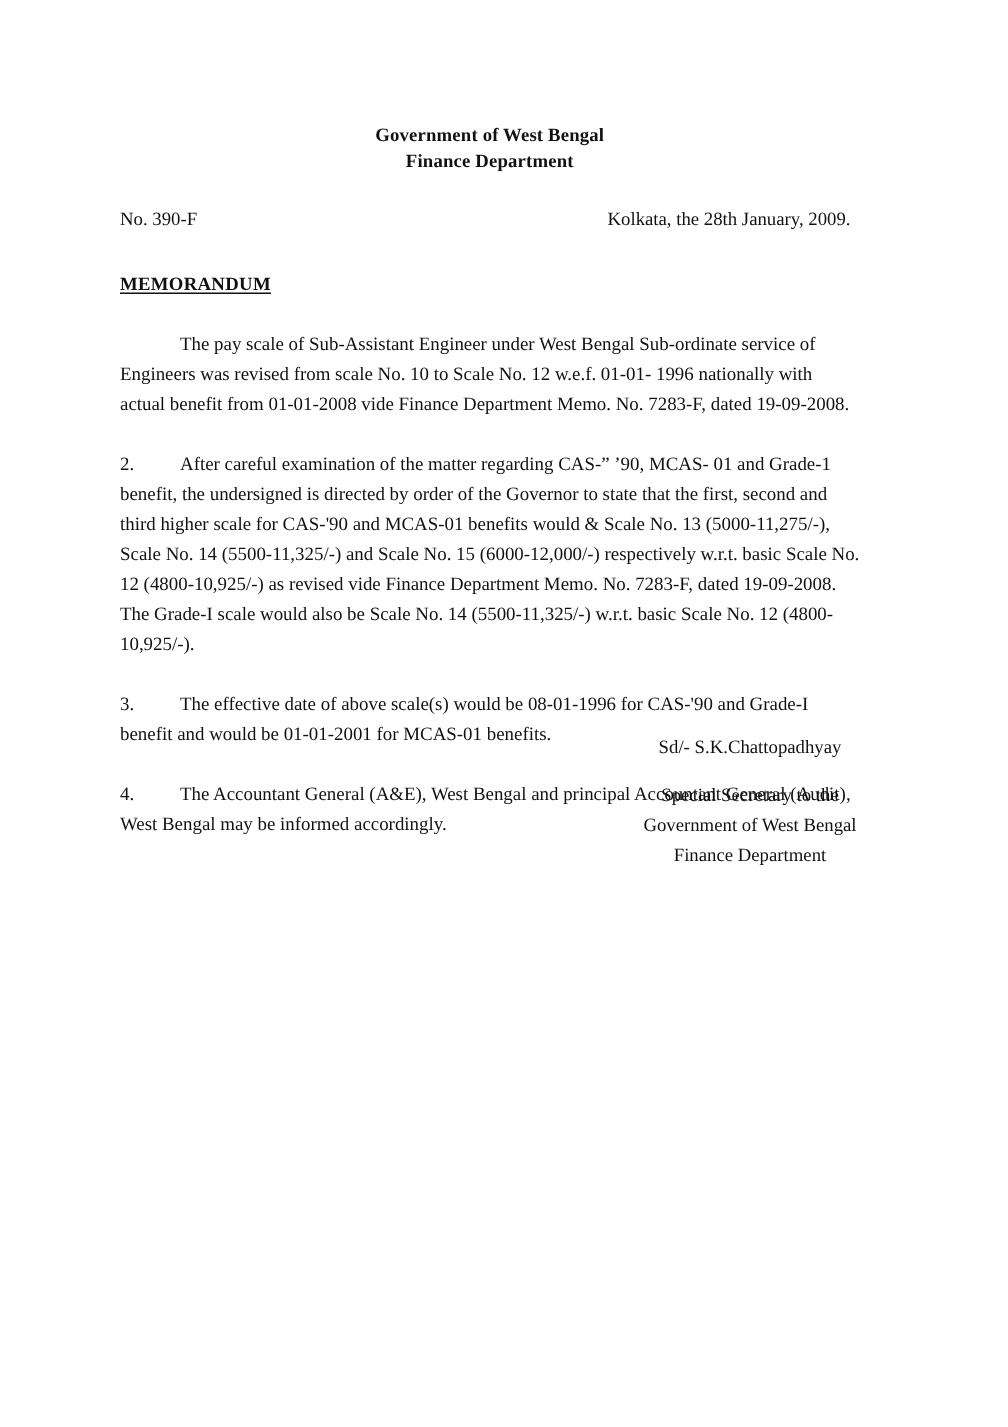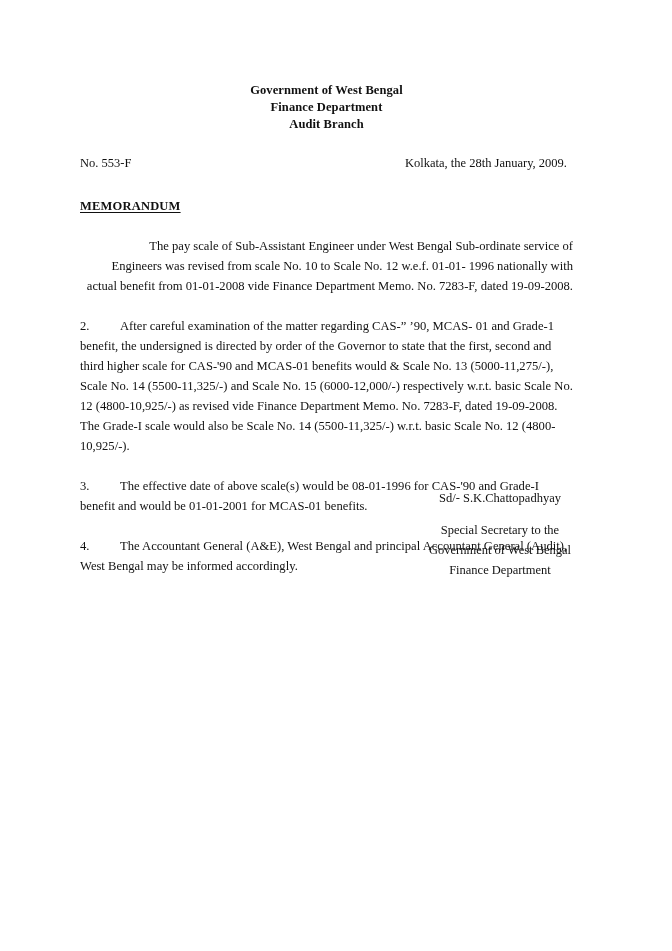--- a/index.html
+++ b/index.html
@@ -82,21 +82,20 @@
   }
   .para {
     font-size: 12.6px;
     line-height: 20px;
     text-align: left;
     margin: 0 0 20px 0;
   }
   .para:last-child { margin-bottom: 0; }
   .para.lead {
     text-indent: 40px;
-    text-align: right;
   }
   .para .num {
     display: inline-block;
     width: 40px;
   }
 
   
   .signature {
     position: absolute;
     left: 400px;
@@ -116,25 +115,24 @@
 </style>
 </head>
 <body>
 
 <div class="page">
   <div class="content">
 
     <div class="letterhead">
       <div class="org-line">Government of West Bengal</div>
       <div class="org-line">Finance Department</div>
-      <div class="org-line">Audit Branch</div>
     </div>
 
     <div class="ref-row">
-      <span class="memo-no">No. 553-F</span>
+      <span class="memo-no">No. 390-F</span>
       <span class="place-date">Kolkata, the 28th January, 2009.</span>
     </div>
 
     <div class="doc-title">MEMORANDUM</div>
 
     <div class="body-text">
 
       <p class="para lead">
         <span>The pay scale of Sub-Assistant Engineer under West Bengal Sub-ordinate service of Engineers was revised from scale No. 10 to Scale No. 12 w.e.f. 01-01- 1996 nationally with actual benefit from 01-01-2008 vide Finance Department Memo. No. 7283-F, dated 19-09-2008.</span>
       </p>

